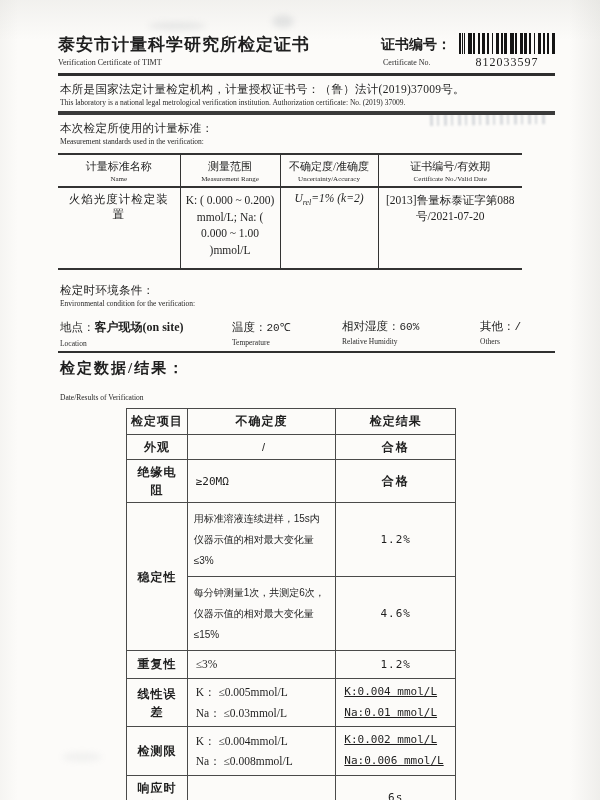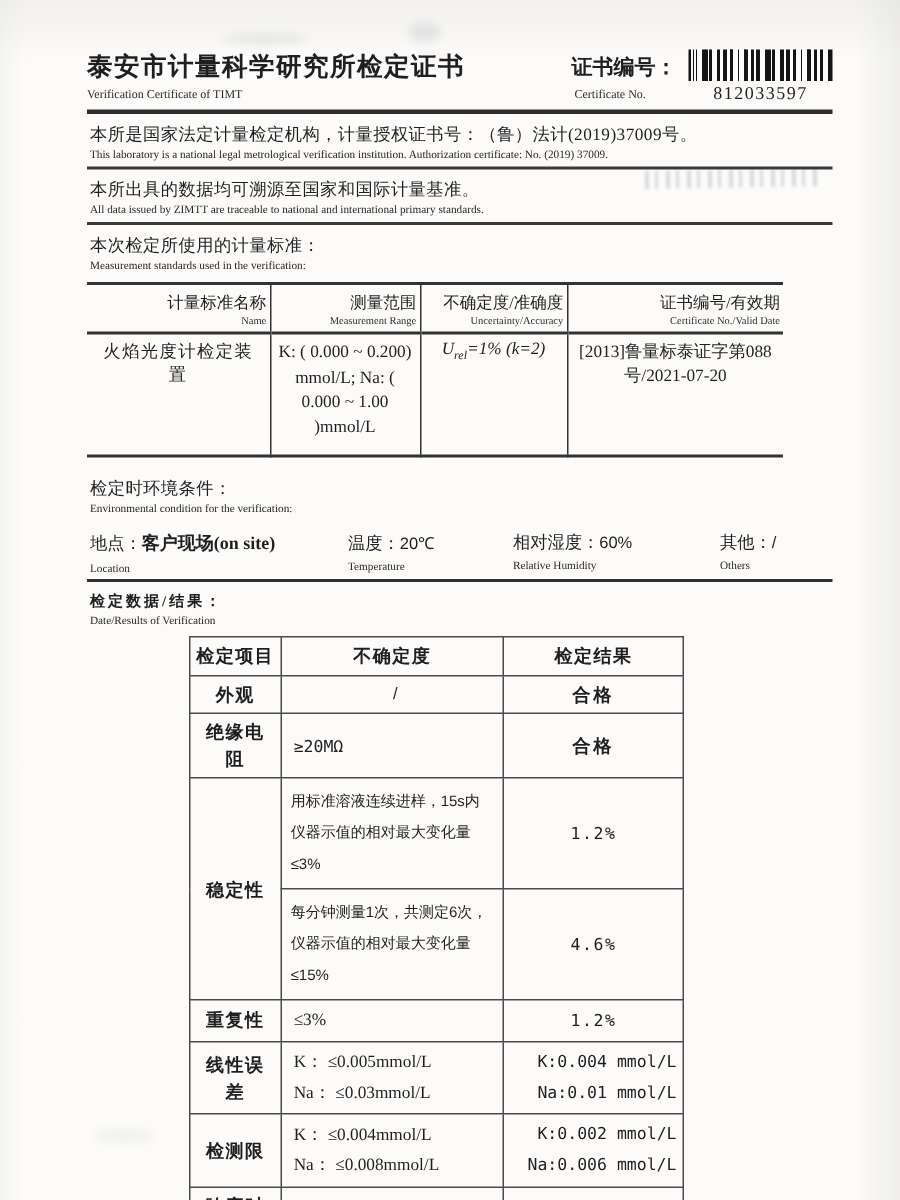--- a/index.html
+++ b/index.html
@@ -52,58 +52,58 @@
   
   .stmt { padding:6px 2px 4px 2px; }
   .stmt-cn { font-size:11.5px; letter-spacing:.3px; }
   .stmt-en { font-size:7.5px; color:#262626; margin-top:1px; }
 
   
   table { border-collapse:collapse; }
   .std-table { width:464px; margin-top:3px;
     border-top:2px solid #333; border-bottom:2px solid #333; }
   .std-table th, .std-table td { font-weight:normal; vertical-align:top; }
-  .std-table th { border-bottom:2px solid #333; padding:4px 2px 3px 2px; text-align:right; }
+  .std-table th { border-bottom:2px solid #333; padding:4px 2px 3px 2px; text-align:center; }
   .std-table th + th, .std-table td + td { border-left:1.2px solid #333; }
   .std-h-cn { font-size:11px; }
   .std-h-en { font-size:7px; color:#2a2a2a; margin-top:1px; }
   .std-table td { padding:4px 5px; font-size:11.5px; height:82px; }
   .std-name { text-align:center; font-size:12px; letter-spacing:1px; }
   .std-range { text-align:center; line-height:1.45; }
   .std-unc { text-align:center; font-style:italic; font-size:11.5px; }
   .std-unc sub { font-size:8px; }
   .std-cert { text-align:center; line-height:1.4; }
 
   
   .env-title { margin-top:7px; padding-left:2px; }
   .env-row { display:flex; margin-top:7px; padding:0 2px 3px 2px; }
   .env-item { display:flex; flex-direction:column; }
   .env-item.loc { width:172px; } .env-item.temp { width:110px; }
   .env-item.hum { width:138px; } .env-item.oth { flex:1; }
   .env-line { font-size:11.5px; white-space:nowrap; }
   .env-val { font-weight:bold; font-size:12px; }
-  .env-val.mono { font-family:Liberation Sans, sans-serif; font-weight:normal; font-size:11px;text-align:right; }
+  .env-val.mono { font-family:Liberation Mono, monospace; font-weight:normal; font-size:11px;text-align:right; }
   .env-en { font-size:7.5px; color:#2a2a2a; margin-top:3px; }
   .rule-env { border-top:2.5px solid #303030; }
 
   
-  .res-title-cn { font-size:10px; font-weight:bold; letter-spacing:2px; margin-top:6px; padding-left:2px; }
-  .res-title-en { font-size:7.5px; color:#262626; padding-left:2px; margin-top:1px; }
+  .res-title-cn { font-size:15px; font-weight:bold; letter-spacing:2px; margin-top:6px; padding-left:2px; }
+  .res-title-en { font-size:7.5px; color:#262626; padding-left:2px; margin-top:15px; }
   .res-table { width:330px; margin:6px 0 0 68px; font-family:"Liberation Sans", sans-serif; }
   .res-table th, .res-table td { border:1.2px solid #4a4a4a; }
   .res-table th { font-size:12px; font-weight:bold; padding:4px 2px; letter-spacing:1px; }
   .res-table td { padding:3px 4px; vertical-align:middle; }
   td.item { font-size:12px; font-weight:bold; text-align:center; letter-spacing:1px; line-height:1.5; }
   td.req { font-size:11px; text-align:left; padding-left:8px; }
   td.req.small { font-size:10px; line-height:2.1; padding:5px 6px; }
   td.req.serifed { font-family:"Liberation Serif", serif; font-size:11.5px; line-height:1.8; }
   td.req .mono, td.res .mono, .monofont { font-family:"DejaVu Sans Mono", monospace; }
   td.res { font-size:11px; text-align:center; font-family:"DejaVu Sans Mono", monospace; letter-spacing:1px; }
   td.res.grade { font-family:"Liberation Sans", sans-serif; font-weight:bold; font-size:12px; letter-spacing:2px; }
-  td.res.kv { text-align:right; padding-left:8px; line-height:1.9; letter-spacing:0; }
+  td.res.kv { text-align:left; padding-left:8px; line-height:1.9; letter-spacing:0;text-decoration:underline; }
   td.req.center { text-align:center; }
   .row-tall td { height:40px; }
 </style>
 </head>
 <body>
 
 <div class="scan-tint"></div>
 <div class="smudge s1"></div>
 <div class="smudge s2"></div>
 <div class="smudge s3"></div>
@@ -128,24 +128,20 @@
     </div>
   </div>
   <div class="rule-heavy"></div>
 
   <div class="stmt">
     <div class="stmt-cn">本所是国家法定计量检定机构，计量授权证书号：（鲁）法计(2019)37009号。</div>
     <div class="stmt-en">This laboratory is a national legal metrological verification institution. Authorization certificate: No. (2019) 37009.</div>
   </div>
   <div class="rule-med"></div>
 
-  <div class="stmt">
-    <div class="stmt-cn">本所出具的数据均可溯源至国家和国际计量基准。</div>
-    <div class="stmt-en">All data issued by ZIMTT are traceable to national and international primary standards.</div>
-  </div>
   <div class="rule-med"></div>
 
   <div class="stmt">
     <div class="stmt-cn">本次检定所使用的计量标准：</div>
     <div class="stmt-en">Measurement standards used in the verification:</div>
   </div>
 
   <table class="std-table">
     <colgroup>
         <col style="width:122px">

